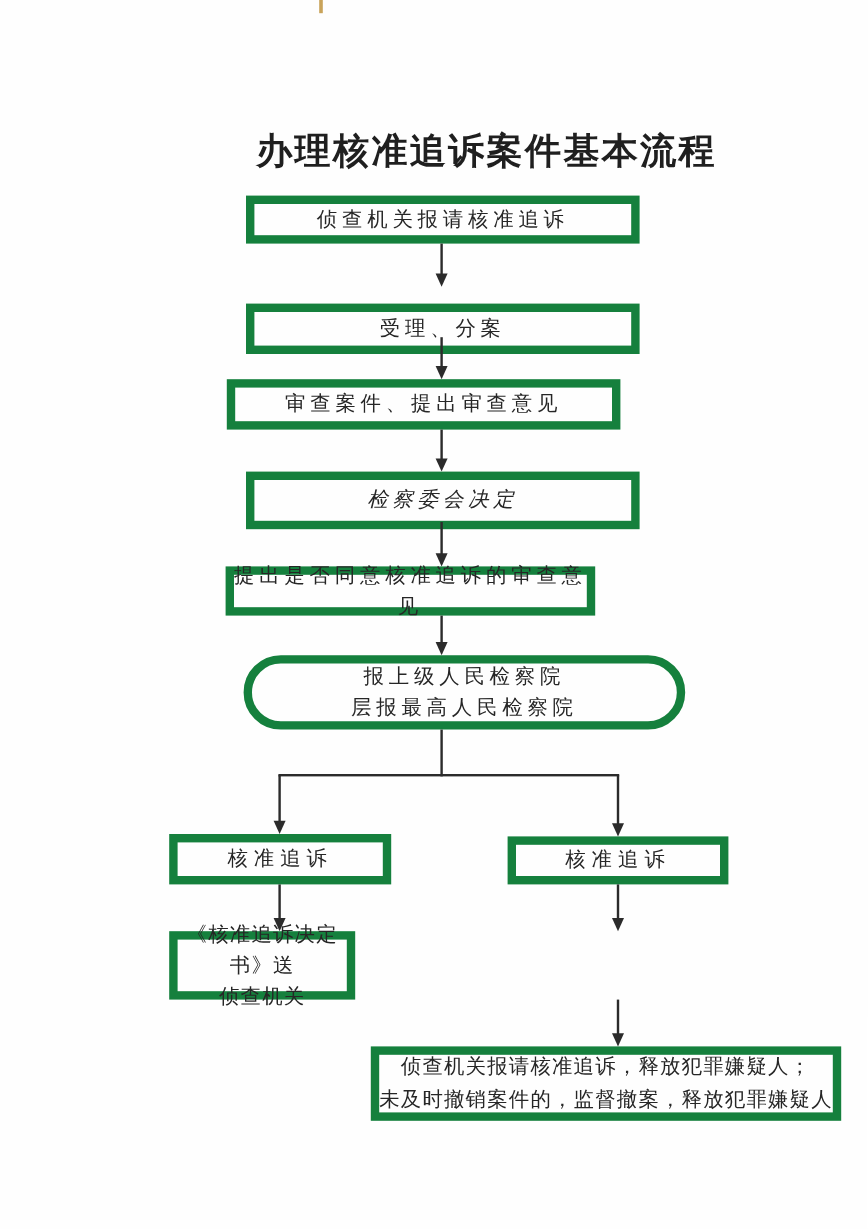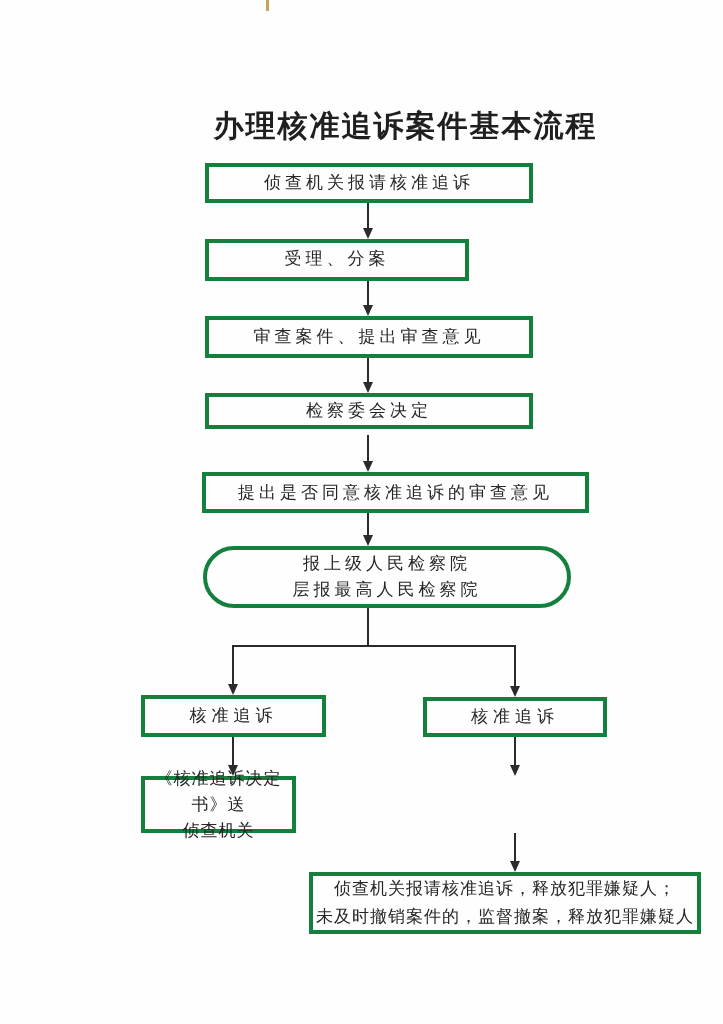--- a/index.html
+++ b/index.html
@@ -36,37 +36,37 @@
     font-weight: 700;
     font-size: 30px;
     letter-spacing: 2px;
     color: #1f1f1f;
     padding-left: 44px;
   }
   
   .box {
     position: absolute;
     box-sizing: border-box;
-    border: 4px solid #15803d;
+    border: 7px solid #15803d;
     display: flex;
     flex-direction: column;
     align-items: center;
     justify-content: center;
     text-align: center;
     font-size: 17px;
     letter-spacing: 4px;
     line-height: 26px;
     color: #262626;
     background: transparent;
   }
   .b1 { left: 205px; top: 163px; width: 328px; height: 40px; }
-  .b2 { left: 205px; top: 239px; width: 264px; height: 42px; font-family: Liberation Mono, monospace; }
-  .b3 { left: 205px; top: 316px; width: 328px; height: 42px; }
-  .b4 { left: 205px; top: 393px; width: 328px; height: 36px; }
-  .b5 { left: 202px; top: 472px; width: 387px; height: 41px; }
+  .b2 { left: 205px; top: 253px; width: 328px; height: 42px; }
+  .b3 { left: 189px; top: 316px; width: 328px; height: 42px; }
+  .b4 { left: 205px; top: 393px; width: 328px; height: 48px; font-style: italic; }
+  .b5 { left: 188px; top: 472px; width: 308px; height: 41px; }
   .b6 { left: 203px; top: 546px; width: 368px; height: 62px; border-radius: 31px; }
   .bl1 { left: 141px; top: 695px; width: 185px; height: 42px; letter-spacing: 5px; }
   .br1 { left: 423px; top: 697px; width: 184px; height: 40px; letter-spacing: 5px; }
   .bl2 { left: 141px; top: 776px; width: 155px; height: 57px; letter-spacing: 1px; }
   .br2 { left: 423px; top: 776px; width: 184px; height: 57px; letter-spacing: 2px; }
   .bf  { left: 309px; top: 872px; width: 392px; height: 62px; letter-spacing: 1px; line-height: 28px; }
   
   .vline, .hline {
     position: absolute;
     background: #2b2b2b;

